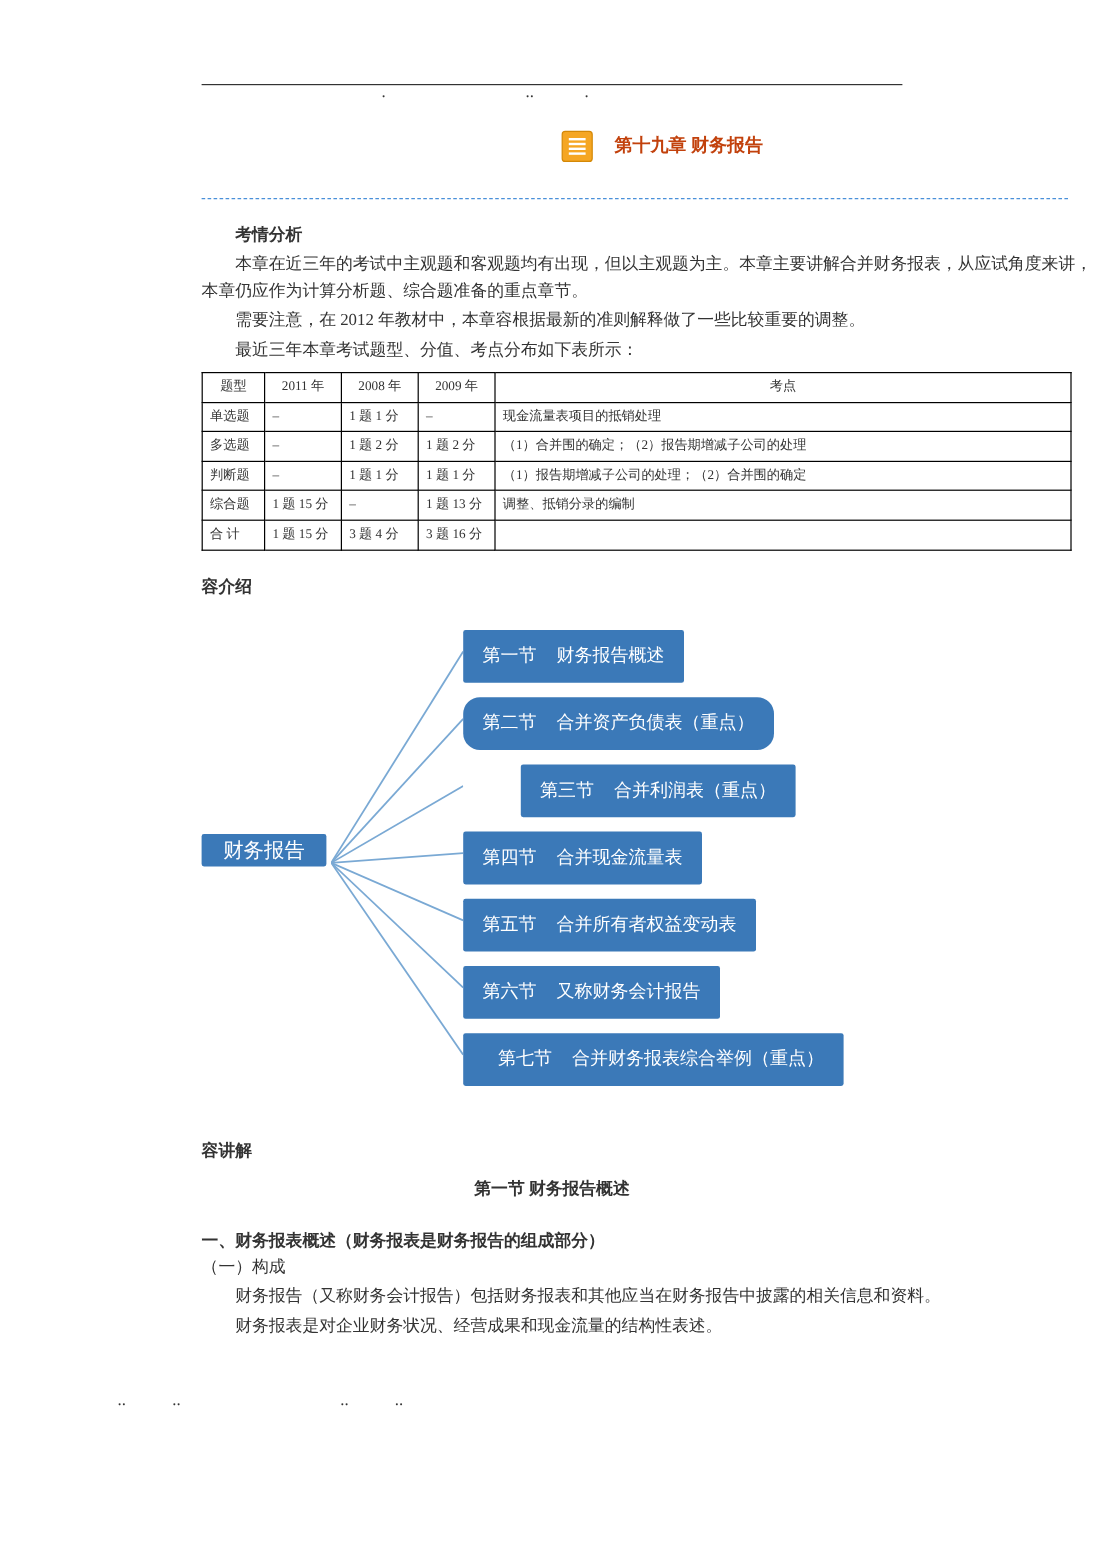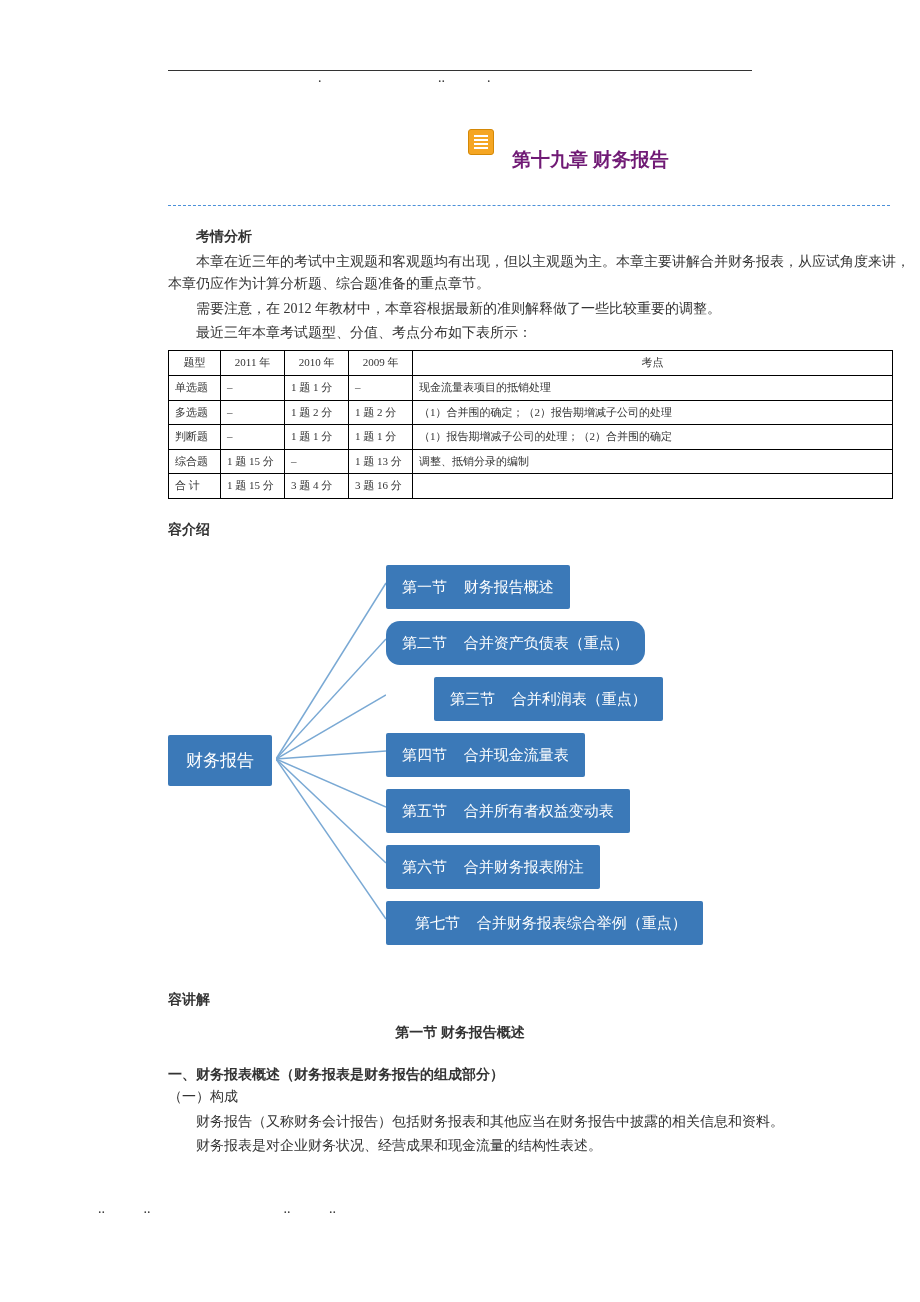--- a/index.html
+++ b/index.html
@@ -58,24 +58,23 @@
       content: "";
       position: absolute;
       left: 5px;
       top: 5px;
       right: 5px;
       height: 2px;
       background: #fff;
       box-shadow: 0 4px 0 #fff, 0 8px 0 #fff, 0 12px 0 #fff;
     }
     .chapter-text {
-      color: #701a75;
+      color: #c2410c;
       font-weight: bold;
-      font-size: 19px;
-      margin-top: 36px;
+      font-size: 15px;
     }
     .dashed-line {
       border-top: 1px dashed #4a90d9;
       margin-bottom: 20px;
       margin-right: 30px;
     }
     .indent { text-indent: 2em; }
     .para { margin-bottom: 2px; }
     .section-heading { font-weight: bold; margin-top: 20px; margin-bottom: 6px; }
     
@@ -98,21 +97,21 @@
       position: relative;
       margin: 18px 0 30px 0;
       height: 400px;
     }
     .root-node {
       position: absolute;
       left: 0;
       top: 176px;
       background: #3b79b8;
       color: #fff;
-      padding: 12px 18px;
+      padding: 0 18px;
       font-size: 17px;
       border-radius: 2px;
     }
     .section-bar {
       position: absolute;
       left: 218px;
       background: #3b79b8;
       color: #fff;
       padding: 10px 16px;
       font-size: 15px;
@@ -160,21 +159,21 @@
   <div class="para indent" style="font-weight:bold;">考情分析</div>
   <div class="para indent">本章在近三年的考试中主观题和客观题均有出现，但以主观题为主。本章主要讲解合并财务报表，从应试角度来讲，本章仍应作为计算分析题、综合题准备的重点章节。</div>
   <div class="para indent">需要注意，在 2012 年教材中，本章容根据最新的准则解释做了一些比较重要的调整。</div>
   <div class="para indent">最近三年本章考试题型、分值、考点分布如下表所示：</div>
 
   <table>
     <thead>
       <tr>
         <th>题型</th>
         <th class="col-year">2011 年</th>
-        <th class="col-year">2010 年</th>
+        <th class="col-year">2008 年</th>
         <th class="col-year">2009 年</th>
         <th class="col-points">考点</th>
       </tr>
     </thead>
     <tbody>
       <tr>
         <td>单选题</td>
         <td>–</td>
         <td>1 题 1 分</td>
         <td>–</td>
@@ -241,21 +240,21 @@
     <div class="section-bar" style="top:230px;">
       <span class="num">第五节</span>
       <span>合并所有者权益变动表</span>
     </div>
     <div class="section-bar" style="top:174px;">
       <span class="num">第四节</span>
       <span>合并现金流量表</span>
     </div>
     <div class="section-bar" style="top:286px;">
       <span class="num">第六节</span>
-      <span>合并财务报表附注</span>
+      <span>又称财务会计报告</span>
     </div>
     <div class="section-bar" style="top:342px;padding-left:29px;">
       <span class="num">第七节</span>
       <span>合并财务报表综合举例（重点）</span>
     </div>
   </div>
 
   <div class="section-heading">容讲解</div>
 
   <div class="section-title-center">第一节   财务报告概述</div>

